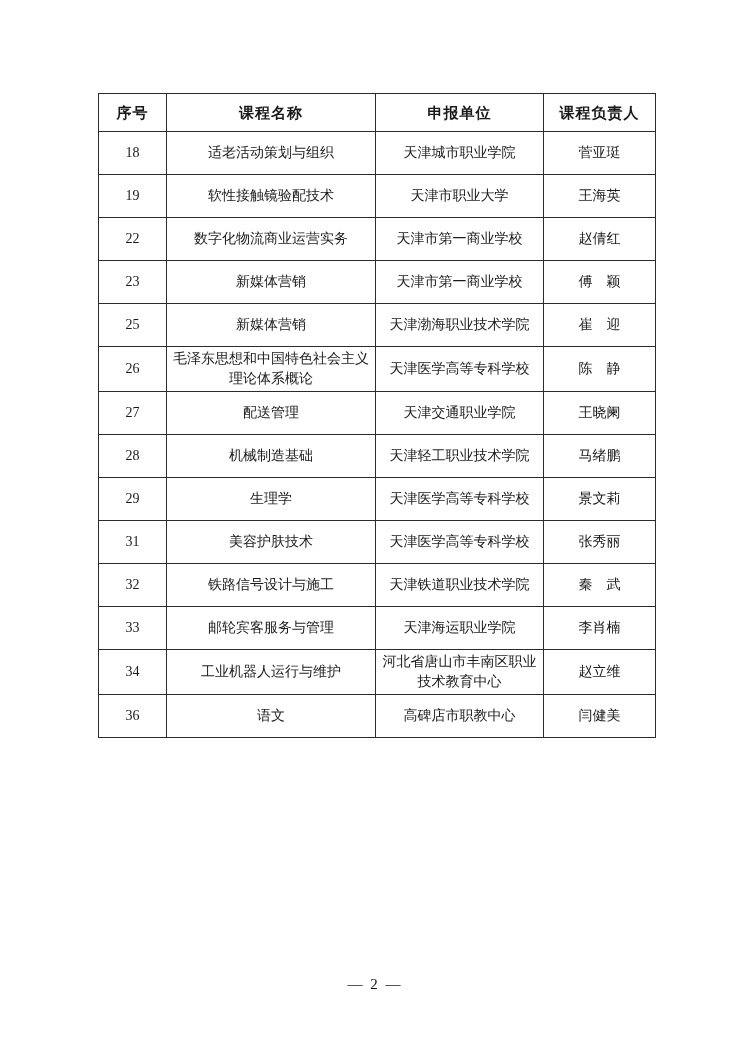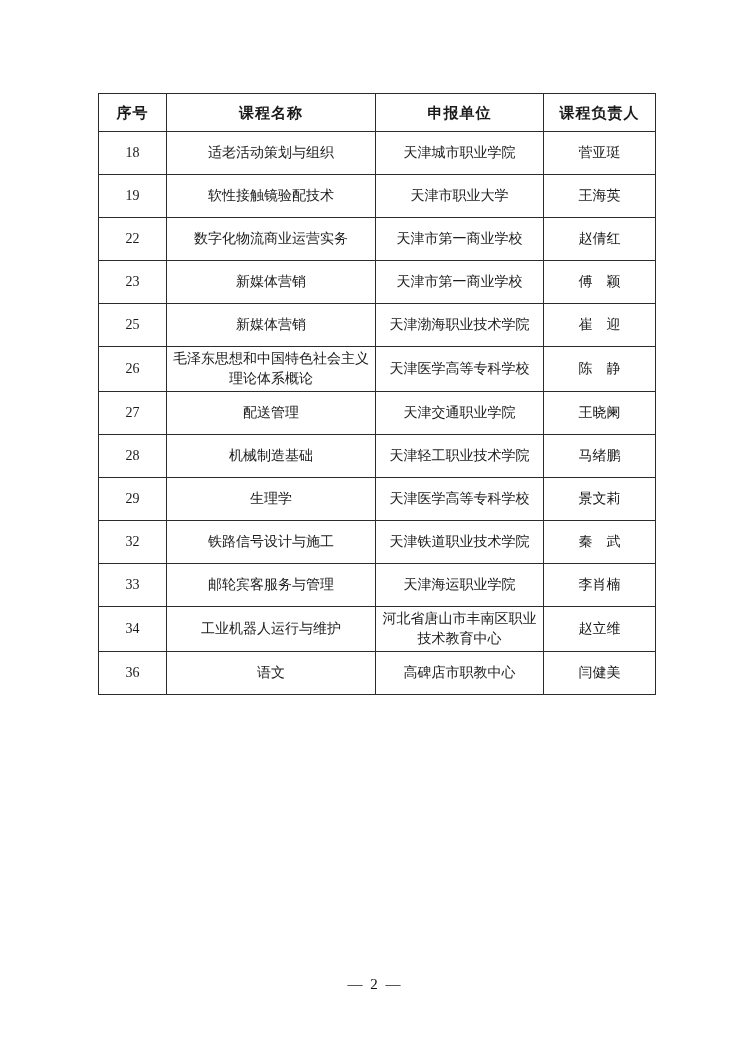--- a/index.html
+++ b/index.html
@@ -136,20 +136,26 @@
     <td>天津轻工职业技术学院</td>
     <td>马绪鹏</td>
   </tr>
           <tr>
     <td>29</td>
     <td>生理学</td>
     <td>天津医学高等专科学校</td>
     <td>景文莉</td>
   </tr>
           <tr>
+    <td>31</td>
+    <td>美容护肤技术</td>
+    <td>天津医学高等专科学校</td>
+    <td>张秀丽</td>
+  </tr>
+          <tr>
     <td>32</td>
     <td>铁路信号设计与施工</td>
     <td>天津铁道职业技术学院</td>
     <td>秦　武</td>
   </tr>
           <tr>
     <td>33</td>
     <td>邮轮宾客服务与管理</td>
     <td>天津海运职业学院</td>
     <td>李肖楠</td>

